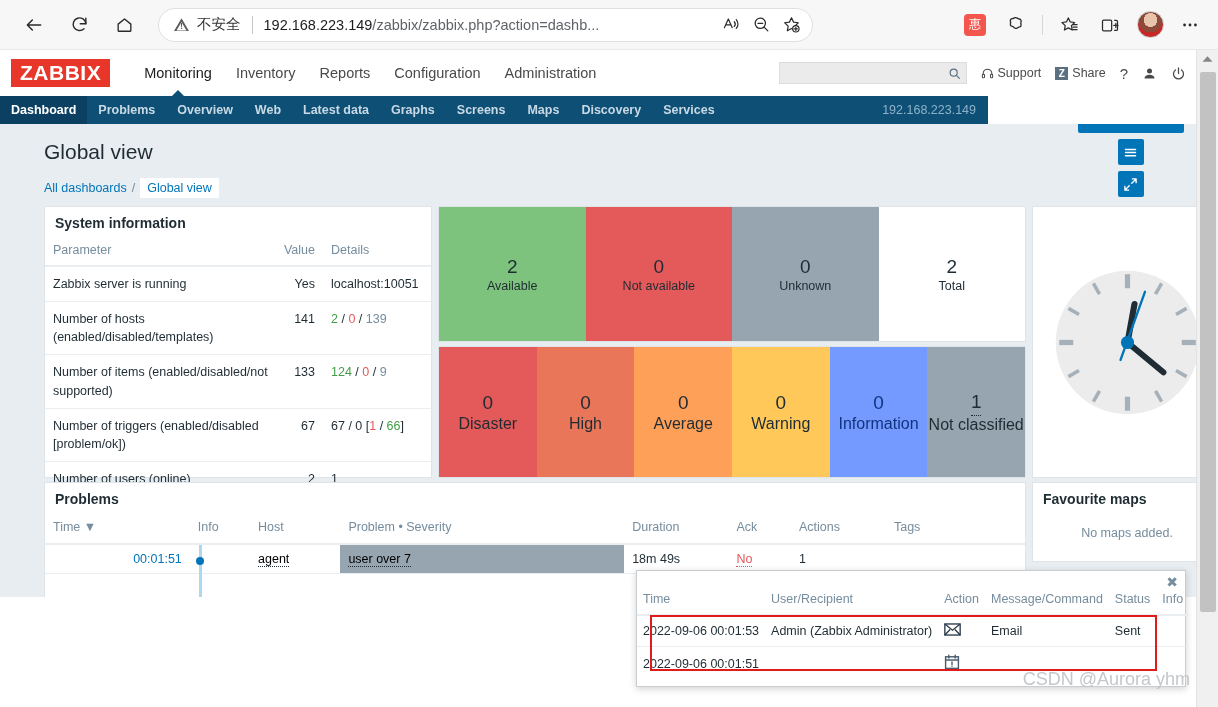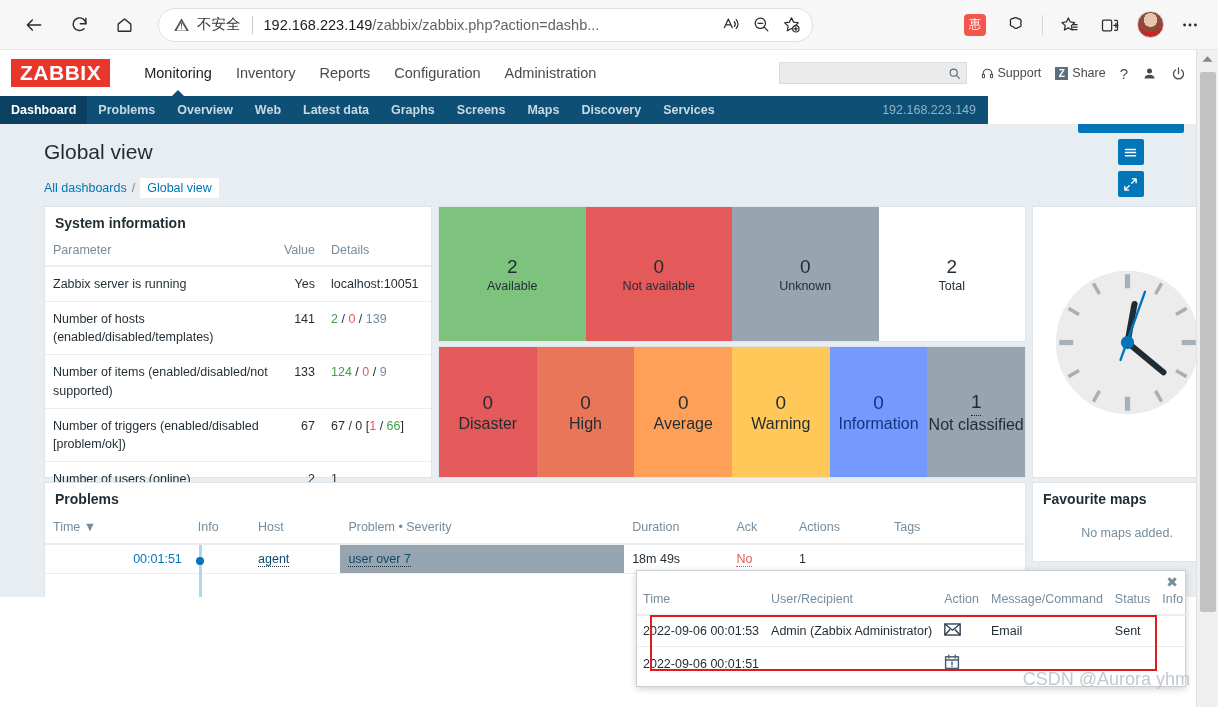--- a/index.html
+++ b/index.html
@@ -231,21 +231,21 @@
   .td-info { position: relative; padding: 0; }
   .timeline-bar {
     position: absolute; left: 9px; top: 0; bottom: -120px; width: 3px; background: #add8f0;
   }
   .timeline-dot {
     position: absolute; left: 6px; top: 12px; width: 8px; height: 8px;
     border-radius: 50%; background: #0275b8;
   }
   .th-host { width: 78px; }
   .dotted-link {
-    border-bottom: 1px dotted #1f2c33; cursor: pointer; color: #0c4a6e; margin-top: 40px;
+    border-bottom: 1px dotted #1f2c33; cursor: pointer; color: #000000; margin-top: 40px;
   }
   .td-sev {
     background: #97a5b0; width: 245px;
   }
   .th-dur { width: 90px; }
   .th-ack { width: 54px; }
   .th-act { width: 82px; }
   .th-tags { width: 120px; }
   .ack-no { color: #e45959; cursor: pointer; border-bottom: 1px dotted #e45959; }
   .act-count { color: #1f2c33; }

